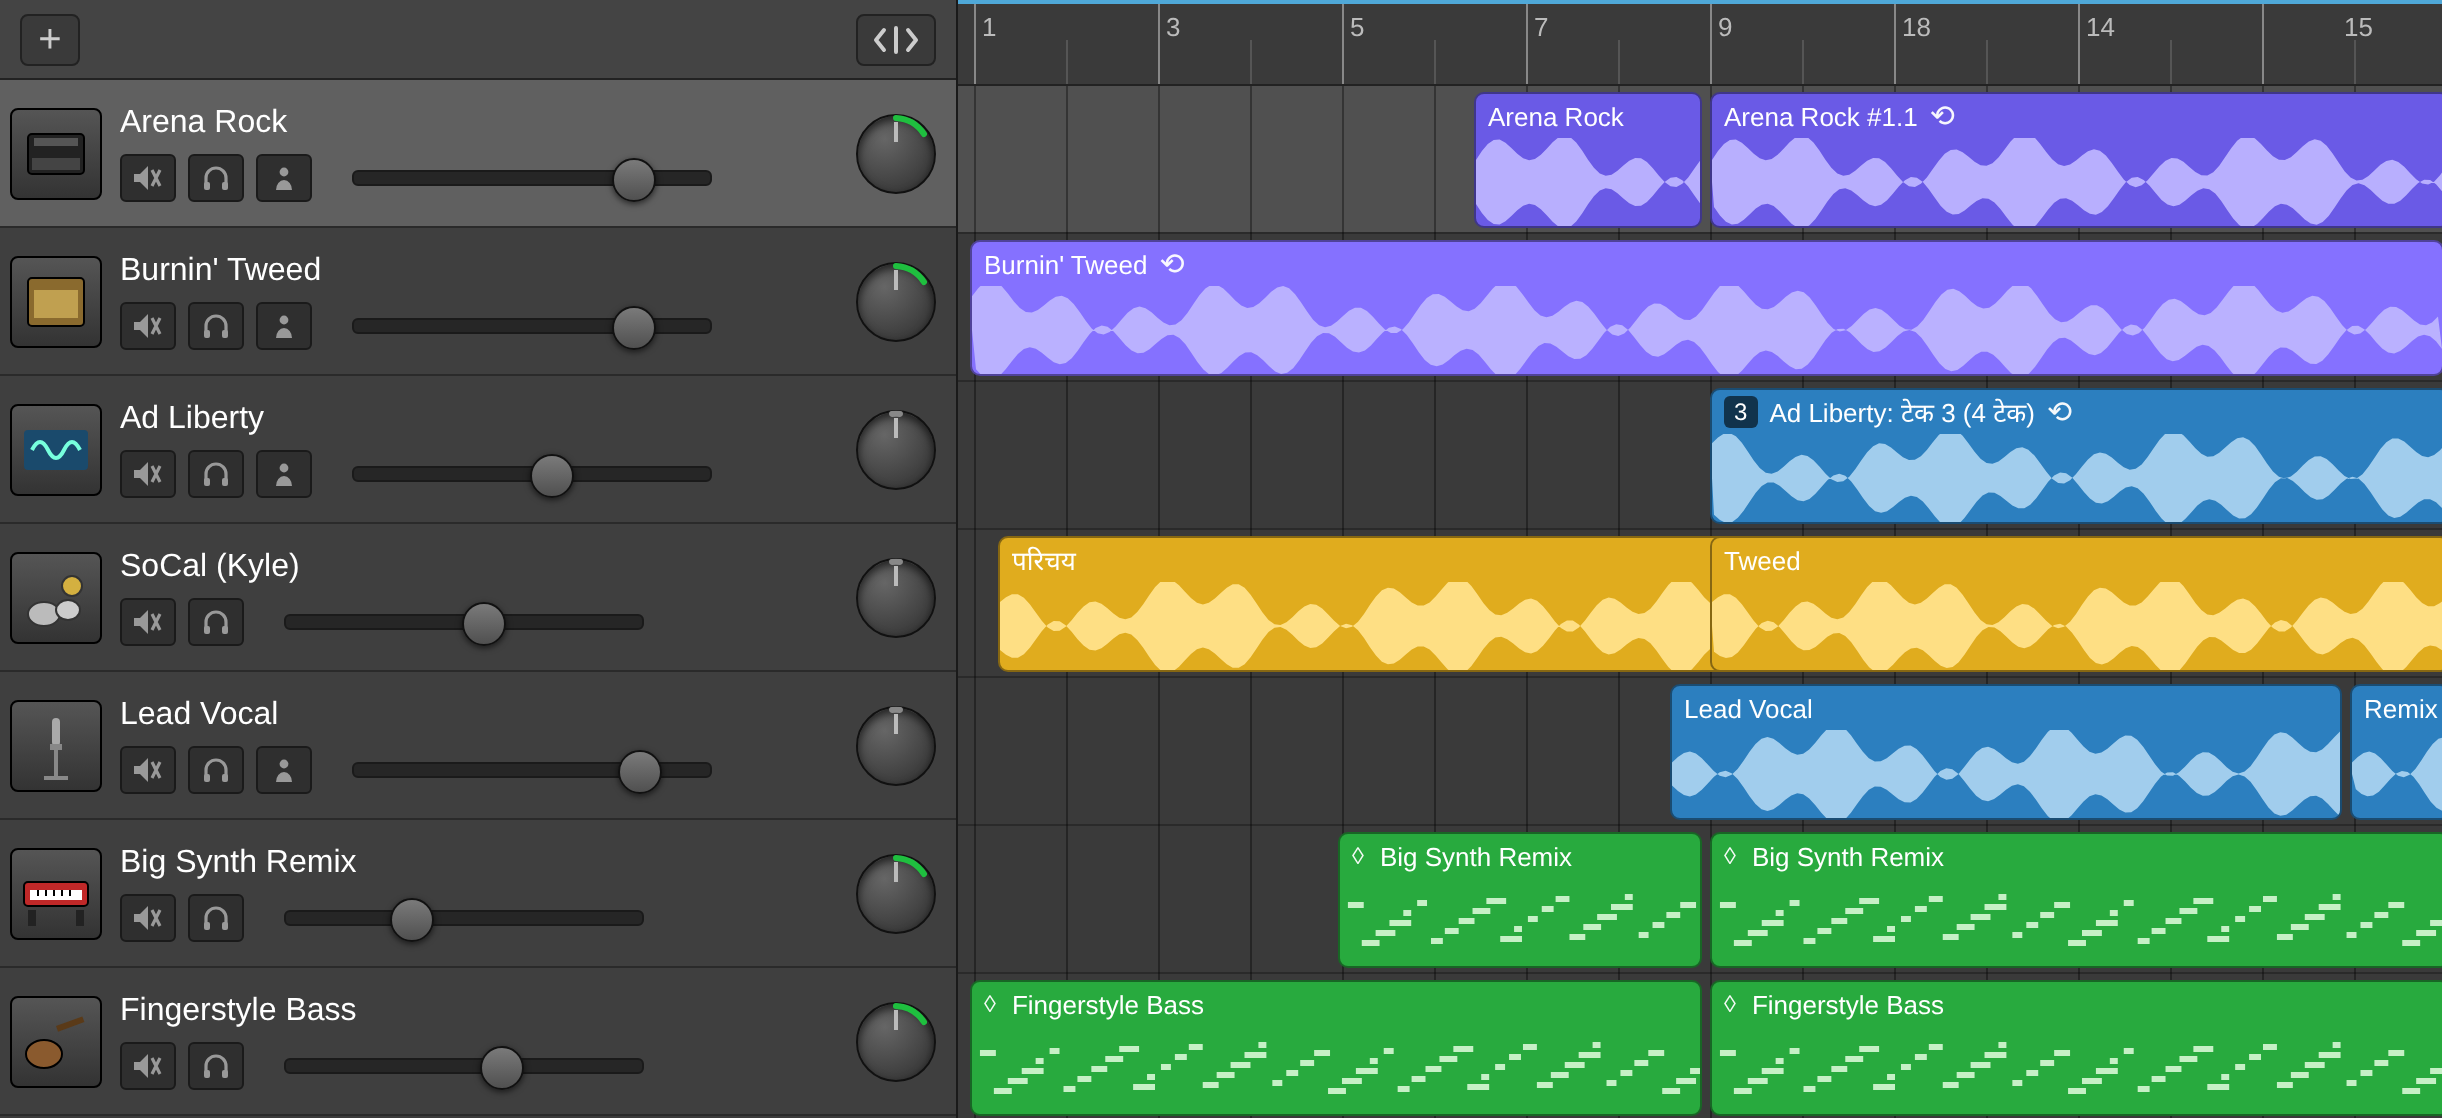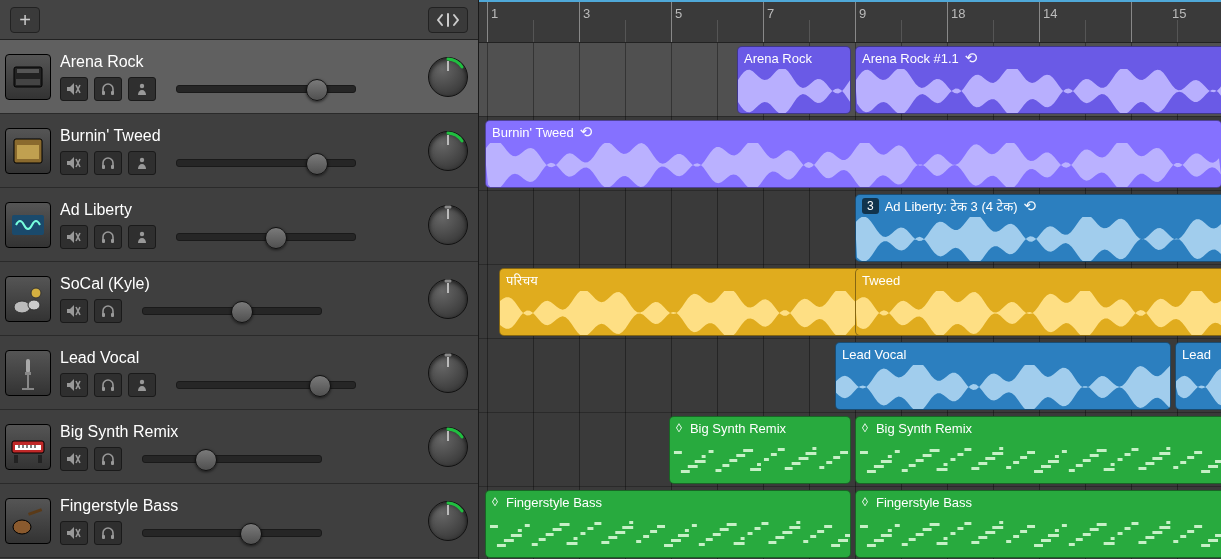--- a/index.html
+++ b/index.html
@@ -474,21 +474,21 @@
         <div class="region" style="top: 299px; height: 68px; left: 356px; width: 336px; background: rgb(44, 127, 191);">
           <div class="region-header">
             <span>Lead Vocal</span>
           </div>
           <div class="region-wave"><svg width="100%" height="100%" preserveAspectRatio="none" viewBox="0 0 336 44">
               <path d="M0 22 L0 16.297617467155497 L3 13.504645179347772 L6 11.448405403600644 L9 10.76623580744414 L12 11.712336468760594 L15 14.09126350108773 L18 17.306653226048443 L21 20.51279892785007 L24 22.830506830123756 L27 23.572279781404834 L30 22.41948505528687 L33 19.506365881367863 L36 15.389449362402381 L39 10.91005652785859 L42 6.984813973505291 L45 4.377380037029496 L48 3.509371018492523 L51 4.358490095000942 L54 6.469664183822358 L57 9.076231633479143 L60 11.300216622123283 L63 12.38060255778062 L66 11.871398170272348 L69 9.758987955603715 L72 6.468813740314964 L75 2.7596146038038185 L78 -0.4679143233164318 L81 -2.399385412864632 L84 -2.5138307200516117 L87 -0.7169540243179284 L90 2.633406199721282 L93 6.816116355143636 L96 10.927329368658084 L99 14.106914754983965 L102 15.753189210125575 L105 15.671390358931284 L108 14.11821013915232 L111 11.731166679329993 L114 9.360909267206411 L117 7.8492587994263765 L120 7.809597475226903 L123 9.465621290492027 L126 12.58960991468587 L129 16.556032676134123 L132 20.496945065275238 L135 23.51971115658141 L138 24.931710594412316 L141 24.414895411978126 L144 22.105808742979228 L147 18.56072062547331 L150 14.614756744663797 L153 11.17085755124009 L156 8.97224611641255 L159 8.416263037200965 L162 9.45688222956383 L165 11.620636589297018 L168 14.131805683473548 L171 16.11489861227582 L174 16.822784438165193 L177 15.832289267489628 L180 13.157356117034666 L183 9.250844573617886 L186 4.8943921020668775 L189 1.00425354577418 L192 -1.5975724324602183 L195 -2.3887762278030884 L198 -1.2765293391996195 L201 1.3813273667601713 L204 4.869037076370695 L207 8.295977662863736 L210 10.823401314161917 L213 11.877153934656667 L216 11.2922517653526 L219 9.352553736840811 L222 6.715484558854351 L225 4.241035432331838 L228 2.7686461693669884 L231 2.8988499087673816 L234 4.835359991388607 L237 8.32790350032912 L240 12.730470415206453 L243 17.16027568241053 L246 20.717099106323165 L249 22.707298543297014 L252 22.81559717622178 L255 21.181029847016575 L258 18.357815729432843 L261 15.171199701254444 L264 12.505022073970839 L267 11.075136334822467 L270 11.24637929764808 L273 12.939695573024304 L276 15.653054661836341 L279 18.59081915163767 L282 20.868602547837696 L285 21.74142518501633 L288 20.797031090861882 L291 18.065081188283333 L294 14.014336081895074 L297 9.438439174246792 L300 5.259255301455674 L303 2.2976976744250024 L306 1.07024775378774 L309 1.6628335610236782 L312 3.714046113992616 L315 6.511851366440359 L318 9.179077188762191 L321 10.900371099629542 L324 11.132782243765938 L327 9.746303337754094 L330 7.058550226878193 L333 3.7547169882317313 L336 0.713161102945481 L336 43.28683889705452 L333 40.245283011768265 L330 36.9414497731218 L327 34.25369666224591 L324 32.86721775623406 L321 33.09962890037046 L318 34.82092281123781 L315 37.48814863355964 L312 40.285953886007384 L309 42.337166438976325 L306 42.92975224621226 L303 41.702302325575 L300 38.740744698544326 L297 34.561560825753205 L294 29.985663918104926 L291 25.934918811716667 L288 23.202968909138118 L285 22.25857481498367 L282 23.131397452162304 L279 25.40918084836233 L276 28.346945338163657 L273 31.060304426975698 L270 32.753620702351924 L267 32.92486366517753 L264 31.49497792602916 L261 28.828800298745556 L258 25.642184270567157 L255 22.818970152983425 L252 21.18440282377822 L249 21.292701456702986 L246 23.282900893676835 L243 26.83972431758947 L240 31.269529584793545 L237 35.67209649967088 L234 39.16464000861139 L231 41.10115009123262 L228 41.23135383063301 L225 39.75896456766816 L222 37.28451544114565 L219 34.64744626315919 L216 32.7077482346474 L213 32.12284606534333 L210 33.17659868583809 L207 35.704022337136266 L204 39.130962923629305 L201 42.618672633239825 L198 45.27652933919962 L195 46.38877622780309 L192 45.59757243246022 L189 42.995746454225824 L186 39.105607897933126 L183 34.74915542638212 L180 30.842643882965334 L177 28.167710732510372 L174 27.177215561834807 L171 27.88510138772418 L168 29.868194316526452 L165 32.37936341070298 L162 34.54311777043617 L159 35.58373696279904 L156 35.02775388358745 L153 32.82914244875991 L150 29.385243255336203 L147 25.43927937452669 L144 21.894191257020772 L141 19.585104588021874 L138 19.068289405587684 L135 20.48028884341859 L132 23.503054934724762 L129 27.443967323865877 L126 31.41039008531413 L123 34.534378709507976 L120 36.1904025247731 L117 36.15074120057362 L114 34.63909073279359 L111 32.268833320670005 L108 29.881789860847682 L105 28.328609641068716 L102 28.246810789874424 L99 29.893085245016035 L96 33.072670631341914 L93 37.183883644856365 L90 41.36659380027872 L87 44.71695402431793 L84 46.513830720051615 L81 46.39938541286463 L78 44.467914323316435 L75 41.24038539619618 L72 37.531186259685036 L69 34.241012044396285 L66 32.12860182972765 L63 31.61939744221938 L60 32.69978337787671 L57 34.92376836652086 L54 37.53033581617764 L51 39.641509904999054 L48 40.49062898150748 L45 39.622619962970504 L42 37.01518602649471 L39 33.089943472141414 L36 28.61055063759762 L33 24.493634118632137 L30 21.58051494471313 L27 20.427720218595166 L24 21.169493169876244 L21 23.48720107214993 L18 26.693346773951557 L15 29.90873649891227 L12 32.2876635312394 L9 33.23376419255586 L6 32.551594596399354 L3 30.495354820652228 L0 27.702382532844503 Z" fill="#a8d2ef" opacity="0.95"></path>
             </svg></div>
         </div>
         <div class="region" style="top: 299px; height: 68px; left: 696px; width: 50px; background: rgb(44, 127, 191);">
           <div class="region-header">
-            <span>Lead</span>
+            <span>Remix</span>
           </div>
           <div class="region-wave"><svg width="100%" height="100%" preserveAspectRatio="none" viewBox="0 0 50 44">
               <path d="M0 22 L0 16.297617467155497 L3 13.504645179347772 L6 11.448405403600644 L9 10.76623580744414 L12 11.712336468760594 L15 14.09126350108773 L18 17.306653226048443 L21 20.51279892785007 L24 22.830506830123756 L27 23.572279781404834 L30 22.41948505528687 L33 19.506365881367863 L36 15.389449362402381 L39 10.91005652785859 L42 6.984813973505291 L45 4.377380037029496 L48 3.509371018492523 L50 40.09524970497914 L47 40.402701227131274 L44 38.93453515220732 L41 35.82099659379853 L38 31.614127128989743 L35 27.152662753417005 L32 23.353775644819063 L29 20.984546754543192 L26 20.47122185228779 L23 21.794696697203765 L20 24.49874236317021 L17 27.808801754945076 L14 30.831062081949845 L11 32.781093608447954 L8 33.1838376998206 L5 31.994037328381964 L2 29.606469867534827 Z" fill="#a8d2ef" opacity="0.95"></path>
             </svg></div>
         </div>
         <div class="region" style="top: 373px; height: 68px; left: 190px; width: 182px; background: rgb(40, 170, 62);">
           <div class="region-header">
             <span class="midi-sym">◊</span>
             <span>Big Synth Remix</span>
           </div>

